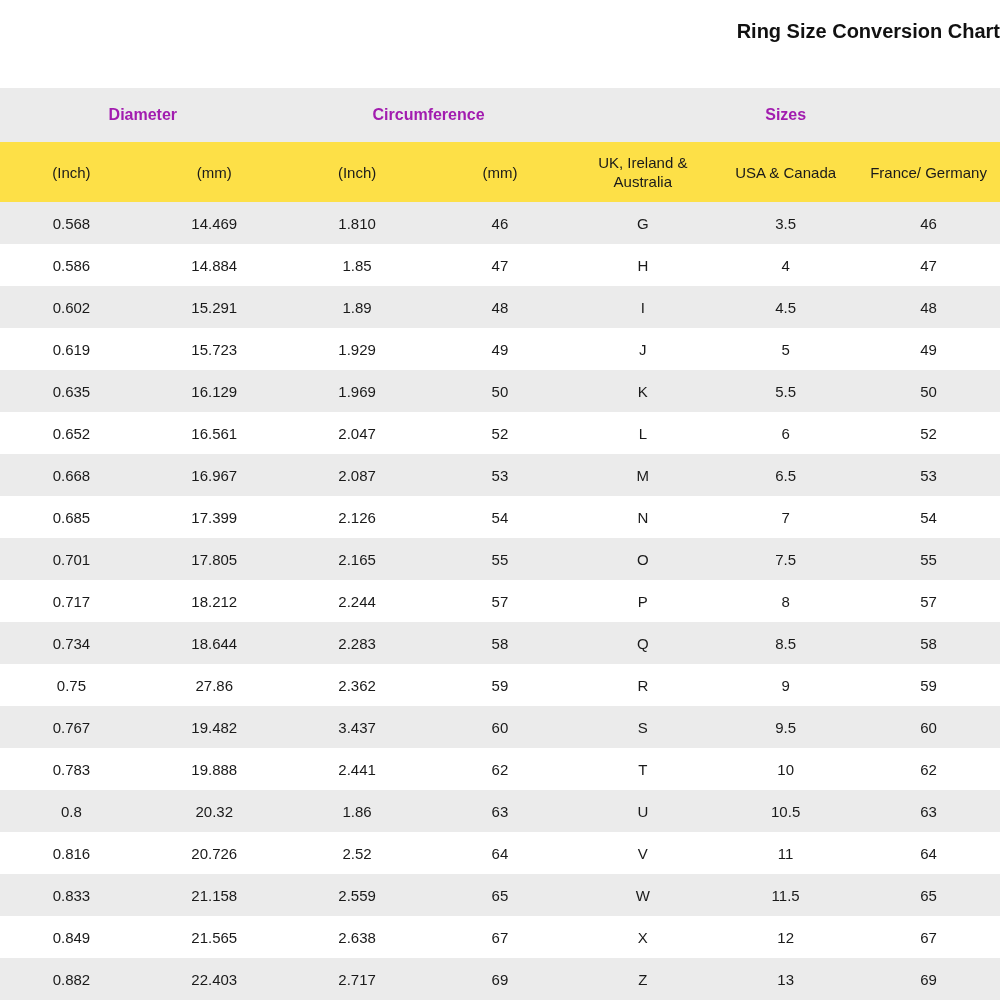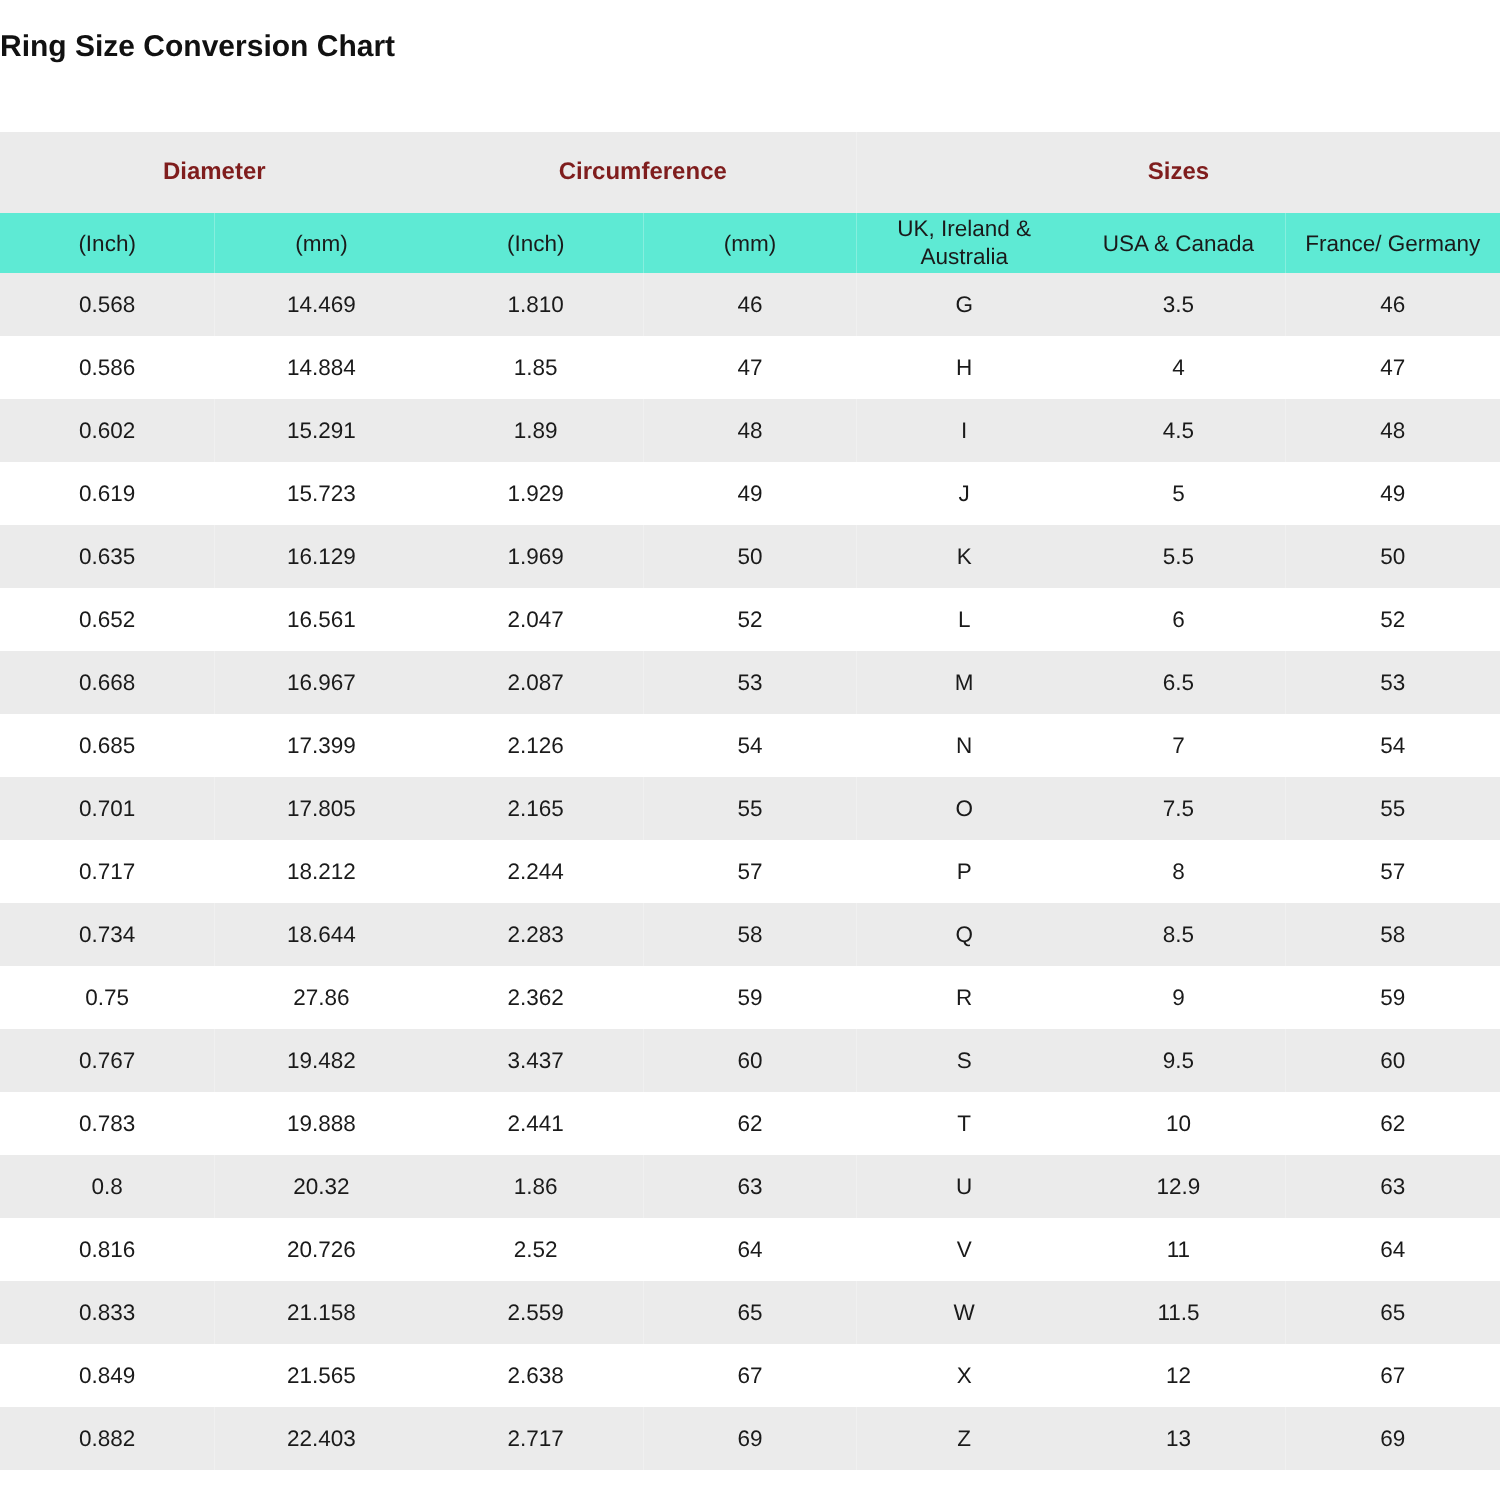--- a/index.html
+++ b/index.html
@@ -7,21 +7,21 @@
   .page {
     width: 1000px;
     height: 1000px;
     background: #ffffff;
     font-family: "Liberation Sans", "DejaVu Sans", sans-serif;
     color: #1a1a1a;
     overflow: hidden;
   }
   .page-title {
     padding-top: 19px;
-    text-align: left;
+    text-align: right;
     font-size: 20px;
     line-height: 25px;
     font-weight: bold;
     color: #111111;
   }
   table {
     width: 1000px;
     margin-top: 44px;
     border-collapse: collapse;
     table-layout: fixed;
@@ -34,25 +34,25 @@
     padding: 0 6px;
     vertical-align: middle;
   }
   tr.group-row {
     background: #ebebeb;
     height: 54px;
   }
   tr.group-row th {
     font-weight: bold;
     font-size: 16px;
-    color: #7f1d1d;
+    color: #a21caf;
   }
   tr.sub-row {
-    background: #5eead4;
-    height: 40px;
+    background: #fde047;
+    height: 60px;
   }
   tr.sub-row th {
     font-size: 15px;
     line-height: 19px;
     color: #1a1a1a;
   }
   tbody tr {
     height: 42px;
     background: #ffffff;
   }
@@ -218,21 +218,21 @@
           <td>T</td>
           <td>10</td>
           <td>62</td>
         </tr>
         <tr>
           <td>0.8</td>
           <td>20.32</td>
           <td>1.86</td>
           <td>63</td>
           <td>U</td>
-          <td>12.9</td>
+          <td>10.5</td>
           <td>63</td>
         </tr>
         <tr>
           <td>0.816</td>
           <td>20.726</td>
           <td>2.52</td>
           <td>64</td>
           <td>V</td>
           <td>11</td>
           <td>64</td>

